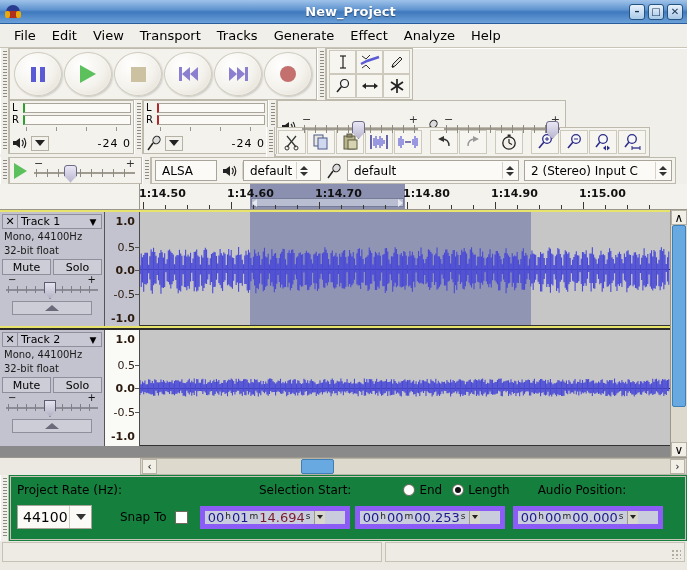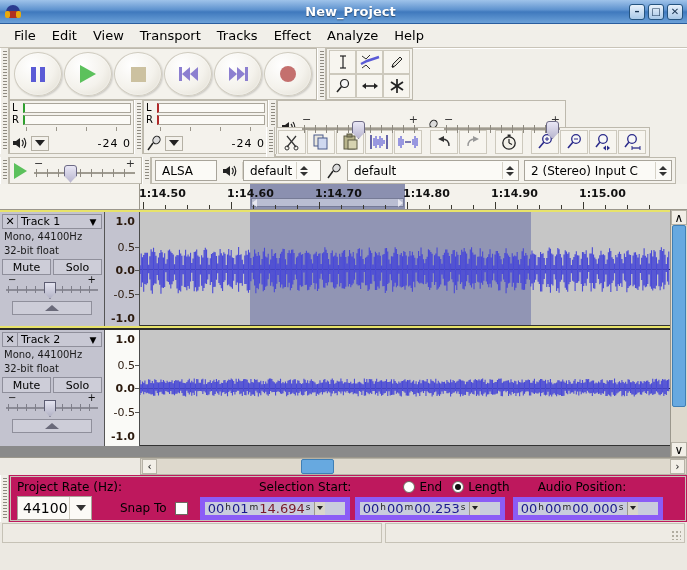--- a/index.html
+++ b/index.html
@@ -159,21 +159,21 @@
   
   .hscroll { height:18px; display:flex; background:#ddd8cc; border-top:1px solid #9b978c; }
   .hs-spacer{ width:140px; background:#ece9e2; }
   .hs-bar { flex:1; display:flex; align-items:center; background:#ded9cd; border:1px solid #b6b2a6; }
   .hs-btn { width:15px; height:15px; background:#f2efe7; border:1px solid #b6b2a6;
      display:flex; align-items:center; justify-content:center; font-size:10px; margin:0 1px; }
   .hs-track { flex:1; height:15px; position:relative; }
   .hs-thumb { position:absolute; top:0; height:15px; background:#67a9e0; border:1px solid #3f7fb5; border-radius:2px;}
 
   
-  .selbar { height:47px; background:#be185d; display:flex; align-items:stretch; }
+  .selbar { height:66px; background:#15803d; display:flex; align-items:stretch; }
   .selbar-inner { flex:1; border:1px solid #c6c2b6; margin:1px; display:flex; flex-direction:column; }
   .sb-top { display:flex; align-items:center; height:26px; padding:0 6px; gap:0; }
   .sb-bot { display:flex; align-items:center; height:28px; padding:0 6px; gap:0; }
   .sb-lbl { font-size:12px; }
   .radio { width:12px; height:12px; border-radius:50%; border:1px solid #6e6a60;
       background:#fff; display:inline-flex; align-items:center; justify-content:center; }
   .radio .dot{ width:6px;height:6px;border-radius:50%;background:#111; }
   .ratecombo { width:75px; height:24px; border:1px solid #a8a49a; background:#fbfaf6;
       display:flex; align-items:center; font-size:14px; padding-left:5px; }
   .ratecombo .arw{ margin-left:auto; width:22px; height:100%; border-left:1px solid #cfcbbf;
@@ -211,20 +211,21 @@
     <div class="tb-btn">✕</div>
   </div>
 </div>
 
 <div class="menubar">
   <div class="menu-item">File</div>
   <div class="menu-item">Edit</div>
   <div class="menu-item">View</div>
   <div class="menu-item">Transport</div>
   <div class="menu-item">Tracks</div>
+  <div class="menu-item">Generate</div>
   <div class="menu-item">Effect</div>
   <div class="menu-item">Analyze</div>
   <div class="menu-item">Help</div>
 </div>
 
 <div class="toolbar-dock">
   <div class="tb-row" style="height:52px;">
     <div class="grip"></div>
     <div class="panel transport">
       <div class="tbtn">

